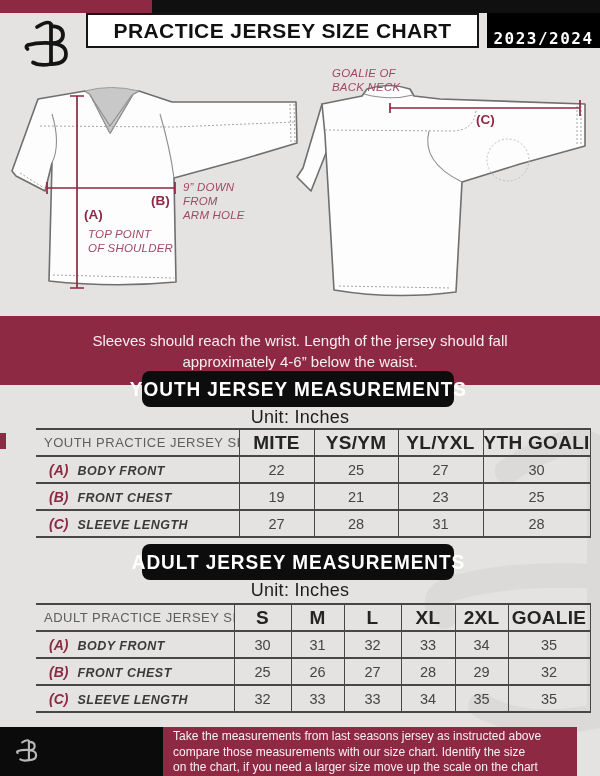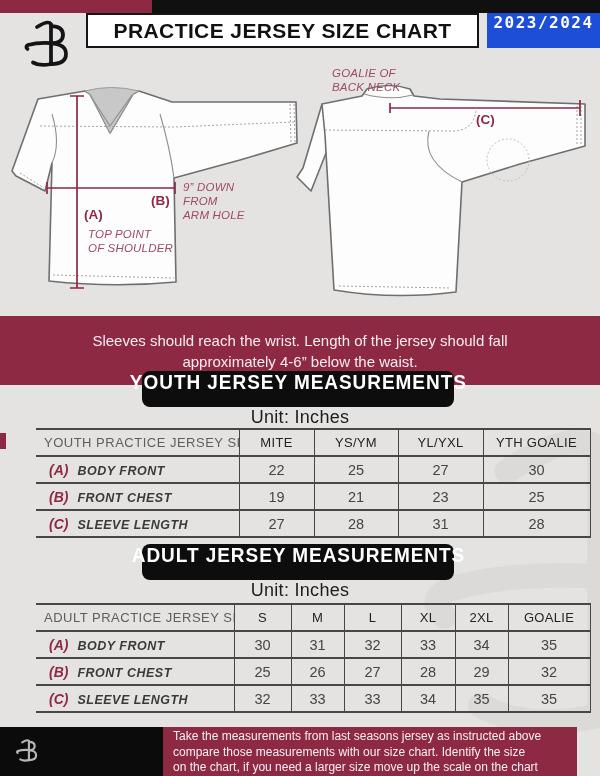--- a/index.html
+++ b/index.html
@@ -15,22 +15,22 @@
   #strip-black{left:152px;top:0;width:448px;height:13px;background:#101010;}
 
   
   #title-box{
     left:86px;top:13px;width:393px;height:35px;background:#ffffff;
     border:2px solid #151515;box-sizing:border-box;
     display:flex;align-items:center;justify-content:center;
     font-weight:bold;font-size:21px;letter-spacing:0.4px;color:#111;
   }
   #season-box{
-    left:487px;top:13px;width:113px;height:35px;background:#1d4ed8;
-    display:flex;align-items:flex-start;justify-content:center;
+    left:487px;top:13px;width:113px;height:35px;background:#000000;
+    display:flex;align-items:flex-end;justify-content:center;
     color:#fff;font-family:"DejaVu Sans Mono",monospace;
     font-weight:bold;font-size:16px;letter-spacing:1.5px;
   }
   .monogram{stroke:#141414;fill:none;stroke-width:7.5;stroke-linecap:round;}
   #header-logo{left:22px;top:15px;}
   #watermark{left:408px;top:385px;opacity:0.55;}
   #watermark .monogram{stroke:#d6d4d3;}
   #footer-logo{left:15px;top:735px;}
   #footer-logo .monogram{stroke:#b9b7b6;stroke-width:9;}
 
@@ -48,40 +48,40 @@
   
   #banner{
     left:0;top:316px;width:600px;height:69px;background:#8e2944;
     display:flex;align-items:center;justify-content:center;text-align:center;
     color:#f6edf0;font-size:15px;line-height:21px;white-space:pre-line;
   }
 
   
   .pill{
     left:142px;width:312px;height:36px;background:#0d0d0d;border-radius:8px;
-    display:flex;align-items:flex-start;justify-content:center;
+    display:flex;align-items:center;justify-content:center;
     color:#fff;font-weight:bold;font-size:20px;letter-spacing:1px;
   }
   .pill span{transform:scaleX(0.95);white-space:nowrap;}
   .unit{
     left:0;width:600px;text-align:center;font-size:18px;
     color:#1d1d1d;letter-spacing:0.3px;
   }
 
   
   .size-table{left:36px;width:554px;}
   .size-table table{border-collapse:collapse;table-layout:fixed;width:554px;}
   .size-table tr{height:27px;}
   .size-table th,.size-table td{
     border-top:2px solid #474747;border-bottom:2px solid #474747;
     border-left:1px solid #474747;border-right:1px solid #474747;
     padding:0;text-align:center;vertical-align:middle;
     font-size:14.5px;color:#454545;overflow:hidden;white-space:nowrap;
   }
-  .size-table th{font-weight:normal;color:#242424;font-size:13px;letter-spacing:0.3px;}
+  .size-table th{font-weight:bold;color:#242424;font-size:19px;letter-spacing:0.3px;}
   .size-table th.lbl{
     text-align:left;padding-left:8px;font-weight:normal;color:#5e5e5e;
     font-size:13px;letter-spacing:0.5px;
   }
   .size-table td.row-lbl{text-align:left;padding-left:13px;font-style:italic;}
   .size-table td.row-lbl .key{font-weight:bold;color:#8e2944;font-size:14px;margin-right:9px;}
   .size-table td.row-lbl .mname{font-weight:bold;color:#3a3a3a;font-size:12.5px;letter-spacing:0.5px;}
   .size-table th:first-child,.size-table td:first-child{border-left:none;}
 
   #left-accent{left:0;top:433px;width:6px;height:16px;background:#8e2944;}

